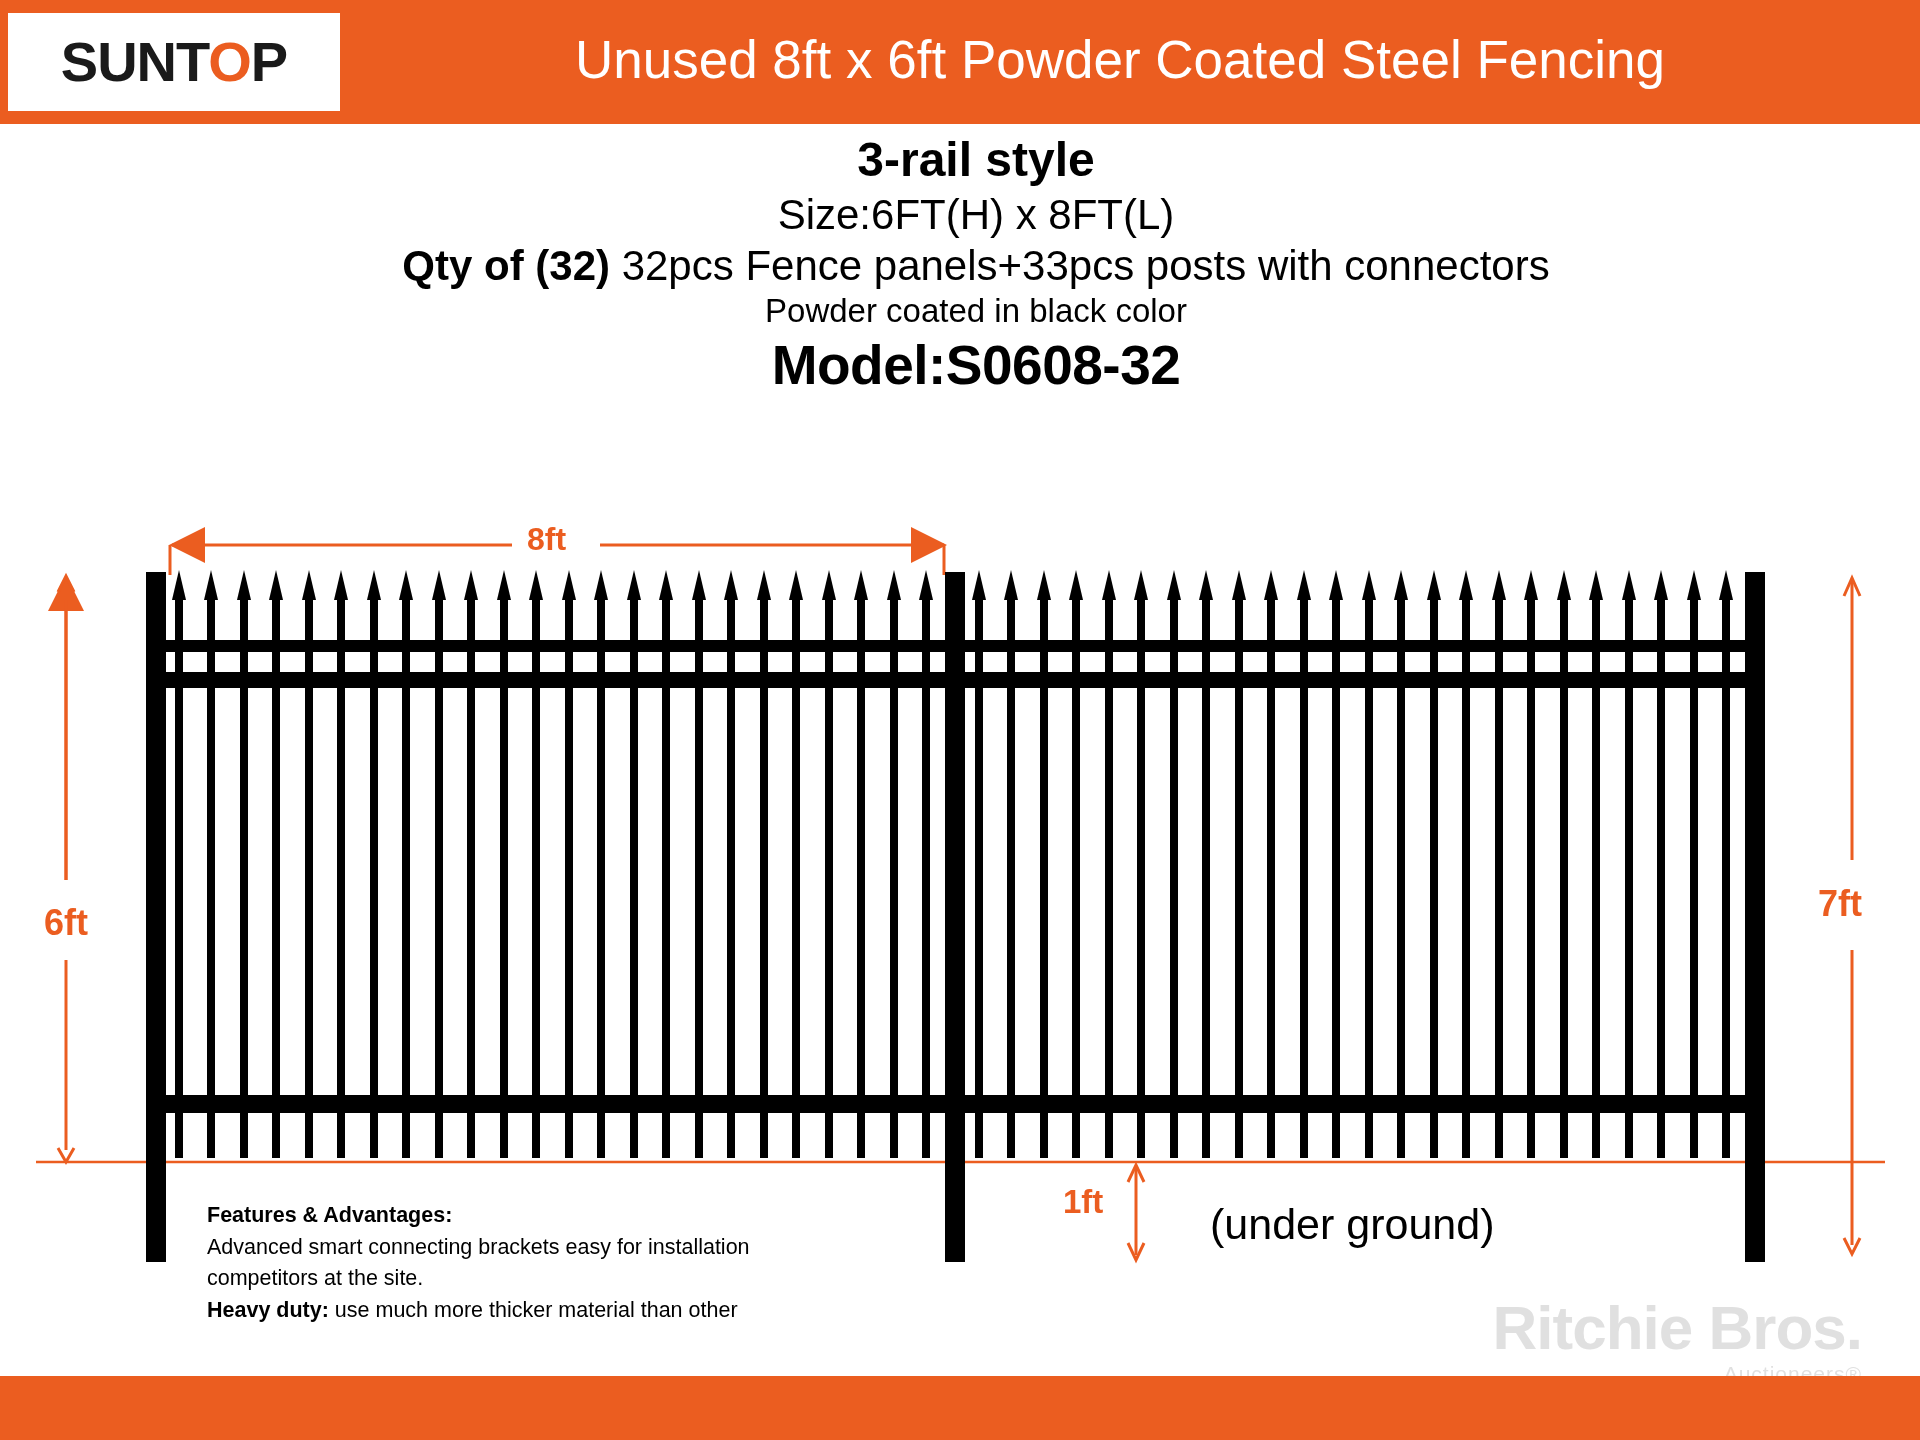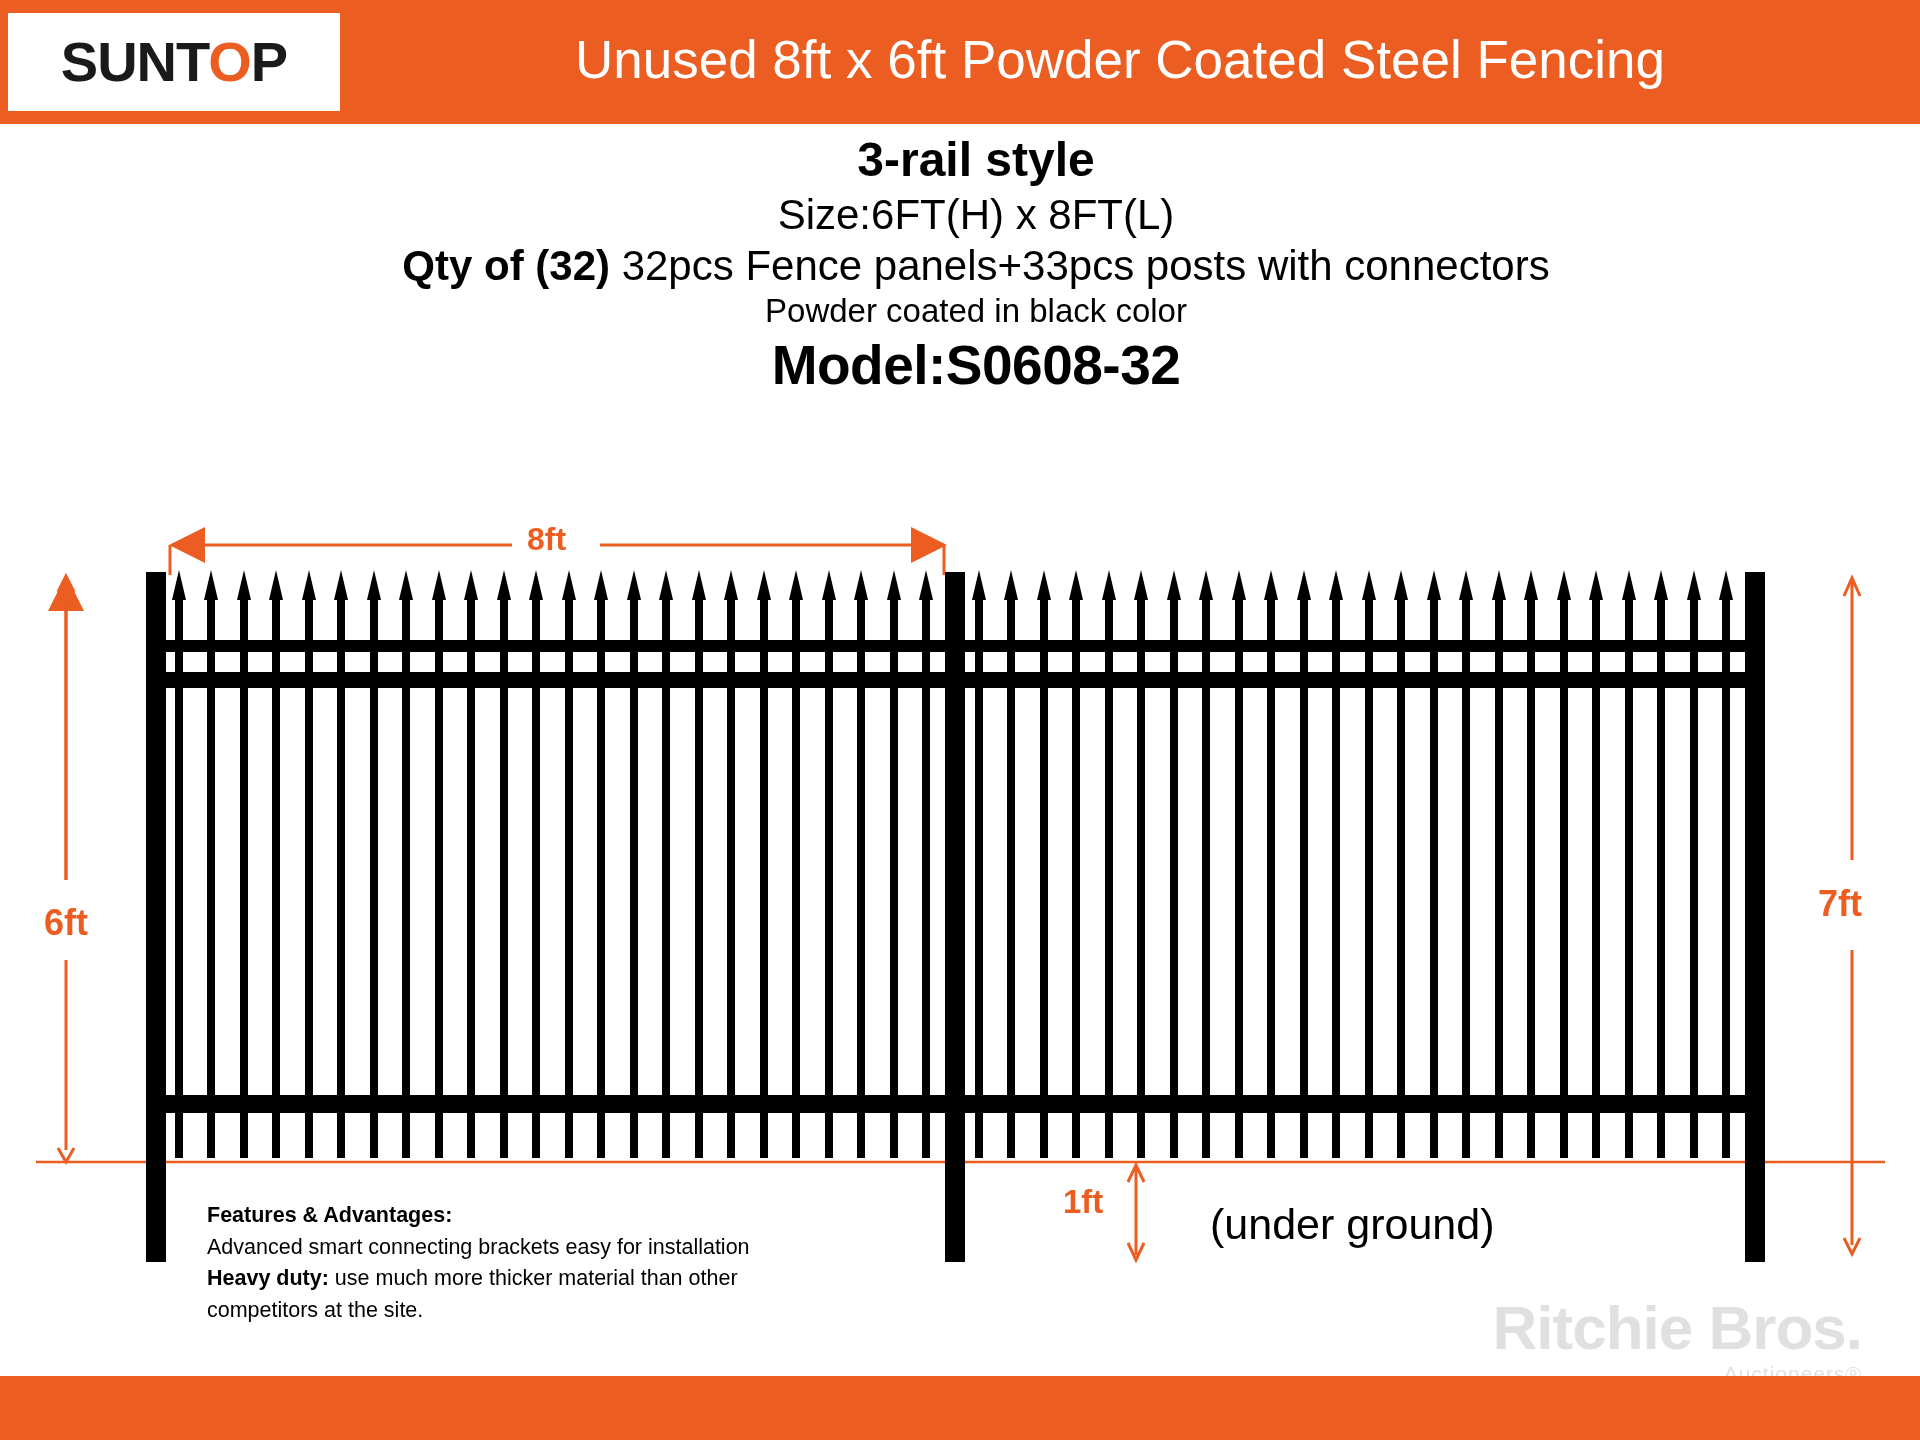--- a/index.html
+++ b/index.html
@@ -355,21 +355,21 @@
 <div class="dim-label dim-8ft">8ft</div>
 <div class="dim-label dim-6ft">6ft</div>
 <div class="dim-label dim-7ft">7ft</div>
 <div class="dim-label dim-1ft">1ft</div>
 
 <div class="underground">(under ground)</div>
 
 <div class="features">
   <div class="fl-title">Features &amp; Advantages:</div>
   <div>Advanced smart connecting brackets easy for installation</div>
+  <div>competitors at the site.</div>
   <div><span class="fl-bold">Heavy duty:</span><span> use much more thicker material than other</span></div>
-  <div>competitors at the site.</div>
 </div>
 
 <div class="watermark">
   <div class="wm-main">Ritchie Bros.</div>
   <div class="wm-sub">Auctioneers®</div>
 </div>
 <div class="footer"></div>
 
 </body></html>

